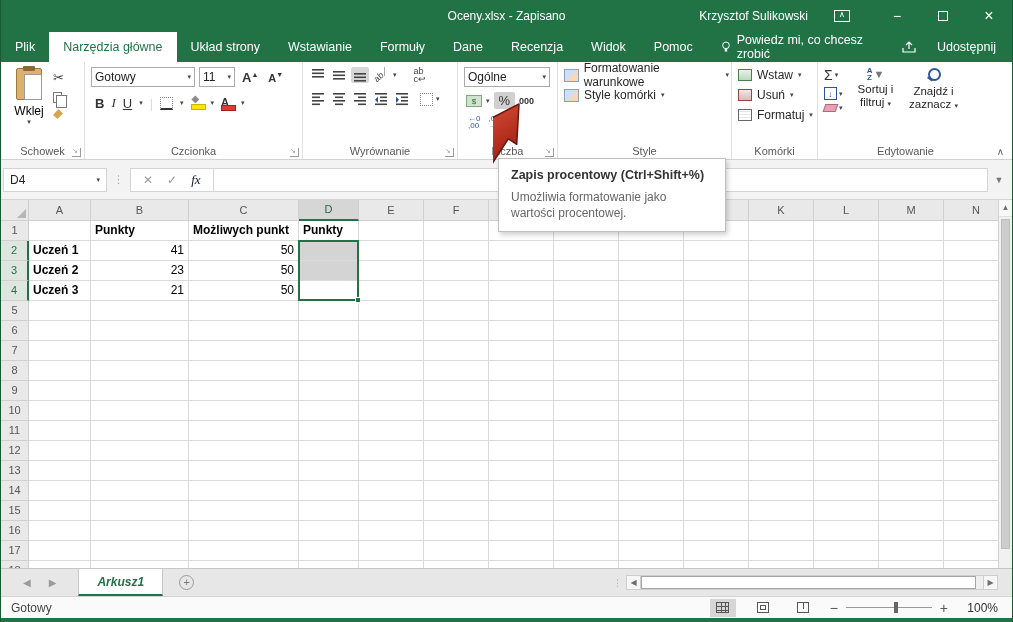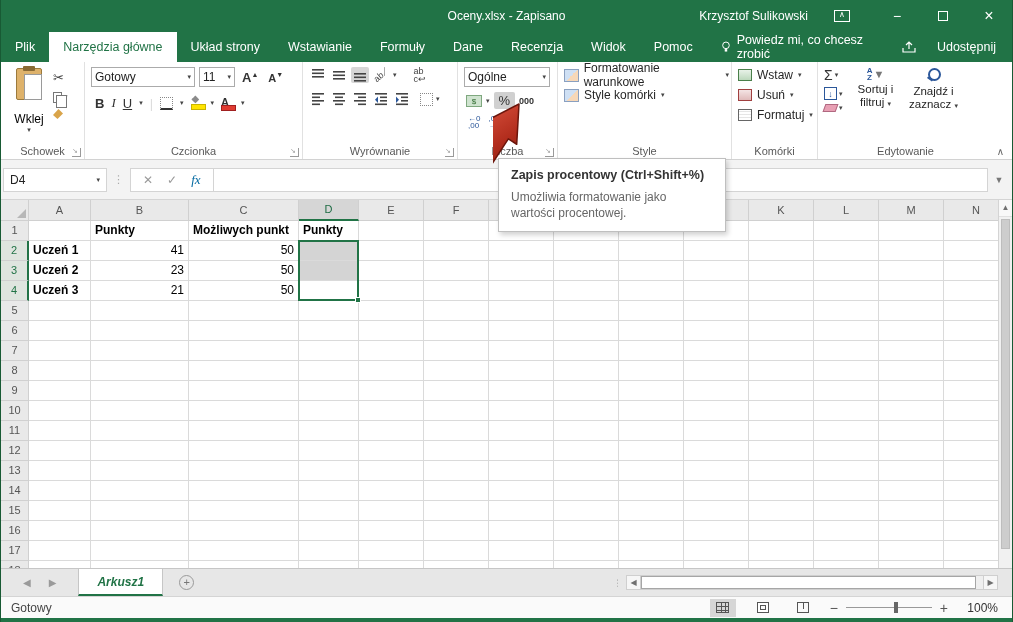--- a/index.html
+++ b/index.html
@@ -41,21 +41,21 @@
   .launcher { position:absolute; bottom:2px; right:3px; width:9px; height:9px; border-right:1px solid #9a9a9a; border-bottom:1px solid #9a9a9a; font-size:7px; color:#9a9a9a; line-height:5px; }
   .launcher:before { content:"↘"; position:absolute; left:0px; top:0px; }
   .dd { font-size:7px; color:#444; }
 
   
   #g-clip { width:84px; }
   .paste-big { width:44px; height:76px; display:flex; flex-direction:column; align-items:center; justify-content:flex-start; float:left; margin-left:4px; }
   .clipboard-ic { width:26px; height:32px; background:#deb26b; border:1px solid #9c7a3c; border-radius:2px; position:relative; margin-top:3px; }
   .clipboard-ic:before { content:""; position:absolute; left:6px; top:-3px; width:12px; height:5px; background:#8a6a34; border-radius:1px; }
   .clipboard-ic:after { content:""; position:absolute; left:7px; top:5px; width:16px; height:24px; background:#fff; border:1px solid #9a9a9a; }
-  .paste-big .lbl { font-size:12px; margin-top:12px; }
+  .paste-big .lbl { font-size:12px; margin-top:4px; }
   .clip-col { float:left; width:30px; display:flex; flex-direction:column; gap:5px; margin-top:6px; align-items:flex-start; }
   .mini { font-size:13px; line-height:14px; color:#444; display:flex; align-items:center; gap:2px; padding-left:2px;}
   .copy-ic { display:inline-block; width:9px; height:11px; border:1px solid #777; background:#fff; position:relative; }
   .copy-ic:before { content:""; position:absolute; left:2px; top:2px; width:9px; height:11px; border:1px solid #777; background:#fff; }
   .brush-ic { display:inline-block; width:10px; height:10px; background:#d9a44a; clip-path:polygon(0 60%, 55% 0, 100% 45%, 45% 100%); }
 
   
   #g-font { width:218px; }
   .font-row1 { display:flex; align-items:center; gap:4px; padding:2px 4px; }
   .combo { background:#fff; border:1px solid #ababab; height:20px; display:flex; align-items:center; padding:0 3px; font-size:12px; color:#222; justify-content:space-between; }
@@ -118,21 +118,21 @@
   .mag-ic { width:16px; height:16px; position:relative; margin-bottom:2px; }
   .mag-ic:before { content:""; position:absolute; left:2px; top:1px; width:9px; height:9px; border:2px solid #2b579a; border-radius:50%; }
   .mag-ic:after { content:""; position:absolute; left:1px; top:11px; width:6px; height:2px; background:#2b579a; transform:rotate(35deg); }
   #ribbon-collapse { position:absolute; right:8px; bottom:2px; color:#666; font-size:10px; }
 
   
   #fbar { position:absolute; left:0; top:160px; width:100%; height:40px; background:#f3f3f3; border-bottom:1px solid #d4d4d4; display:flex; align-items:center; padding:0 2px; }
   #namebox { width:104px; height:24px; background:#fff; border:1px solid #d4d4d4; display:flex; align-items:center; justify-content:space-between; padding:0 6px; font-size:12px; color:#222; }
   .fbar-dots { color:#aaa; padding:0 6px; font-size:11px; }
   #fx-btns { height:24px; background:#fff; border:1px solid #d4d4d4; display:flex; align-items:center; gap:14px; padding:0 12px; color:#9a9a9a; }
-  #fx-btns .fx { font-style:italic; font-family:"Liberation Serif", serif; color:#0369a1; font-size:13px; }
+  #fx-btns .fx { font-style:italic; font-family:"Liberation Serif", serif; color:#0f172a; font-size:13px; }
   #formula-input { flex:1; height:24px; background:#fff; border:1px solid #d4d4d4; border-left:none; }
   #fbar-expand { width:22px; text-align:center; color:#777; font-size:9px; }
 
   
   #grid { position:absolute; left:0; top:200px; width:999px; height:368px; overflow:hidden; background:#fff; }
   .grow { display:flex; }
   .hcell, .rhead, .corner, .gcell { flex:none; border-right:1px solid #d0d0d0; border-bottom:1px solid #d0d0d0; overflow:hidden; white-space:nowrap; }
   .corner { width:28px; height:21px; background:#e9e9e9; position:relative; }
   .corner:after { content:""; position:absolute; right:2px; bottom:2px; border-left:9px solid transparent; border-bottom:9px solid #b7b7b7; }
   .hcell { height:21px; background:#e9e9e9; text-align:center; font-size:11px; color:#555; line-height:20px; }

